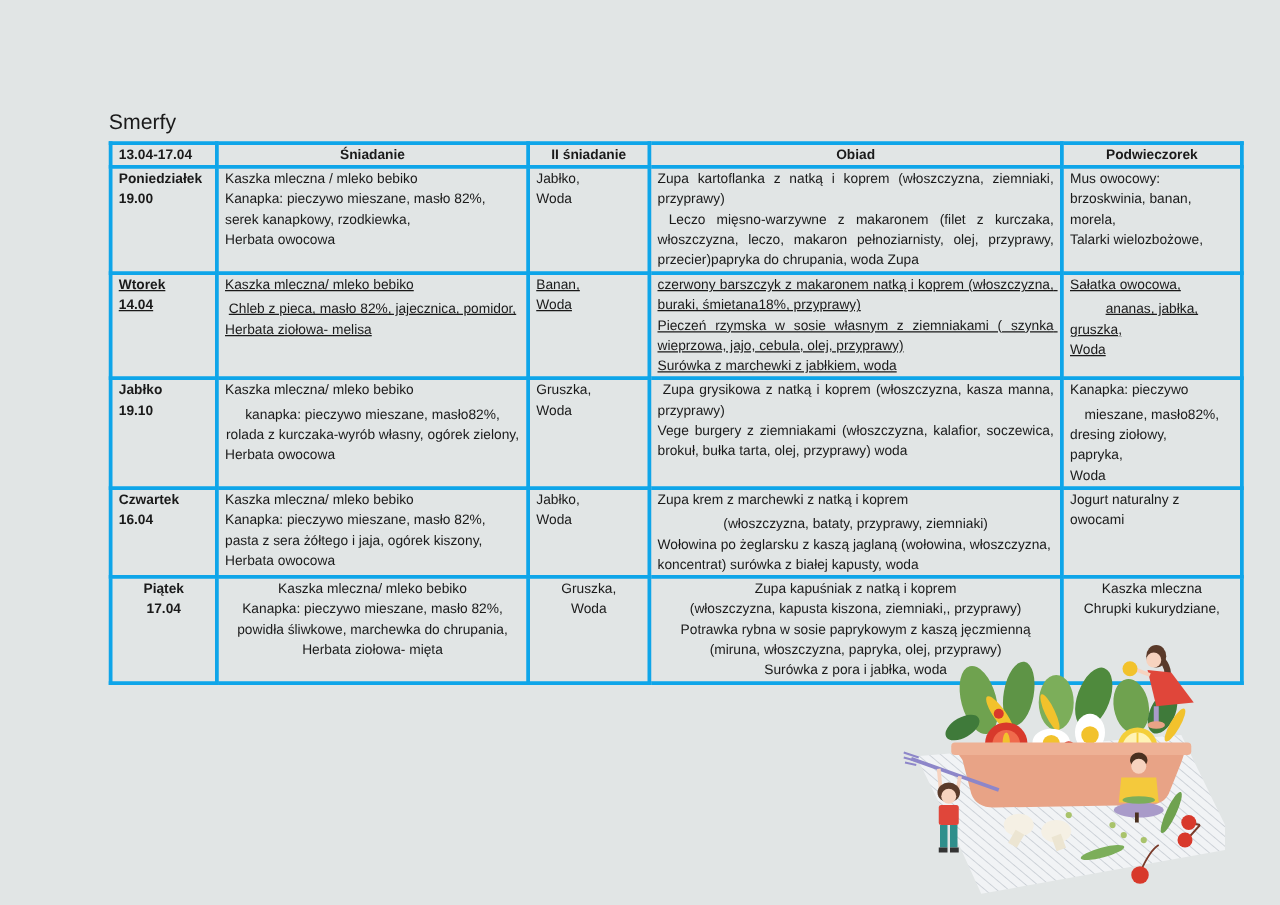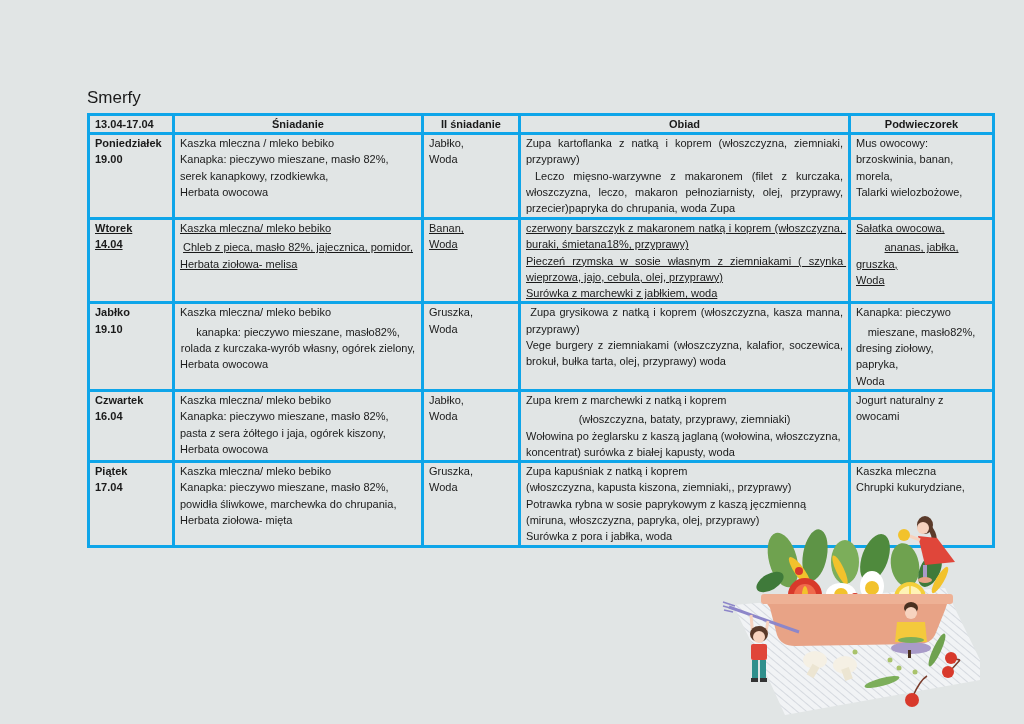--- a/index.html
+++ b/index.html
@@ -40,21 +40,21 @@
   .gap { margin-top: 3px; text-align: center; }
   col.c1 { width: 85px; }
   col.c2 { width: 249px; }
   col.c3 { width: 97px; }
   col.c4 { width: 330px; }
   col.c5 { width: 144px; }
   tr.r1 td { height: 82px; }
   tr.r2 td { height: 81px; text-decoration: underline; }
   tr.r3 td { height: 82px; }
   tr.r4 td { height: 65px; }
-  tr.r5 td { height: 82px; }
+  tr.r5 td { height: 82px; text-align: center; }
   .illustration {
     position: absolute; left: 715px; top: 510px;
     width: 290px; height: 210px;
   }
 </style>
 </head>
 <body>
 
 <div class="group-title">Smerfy</div>
 

